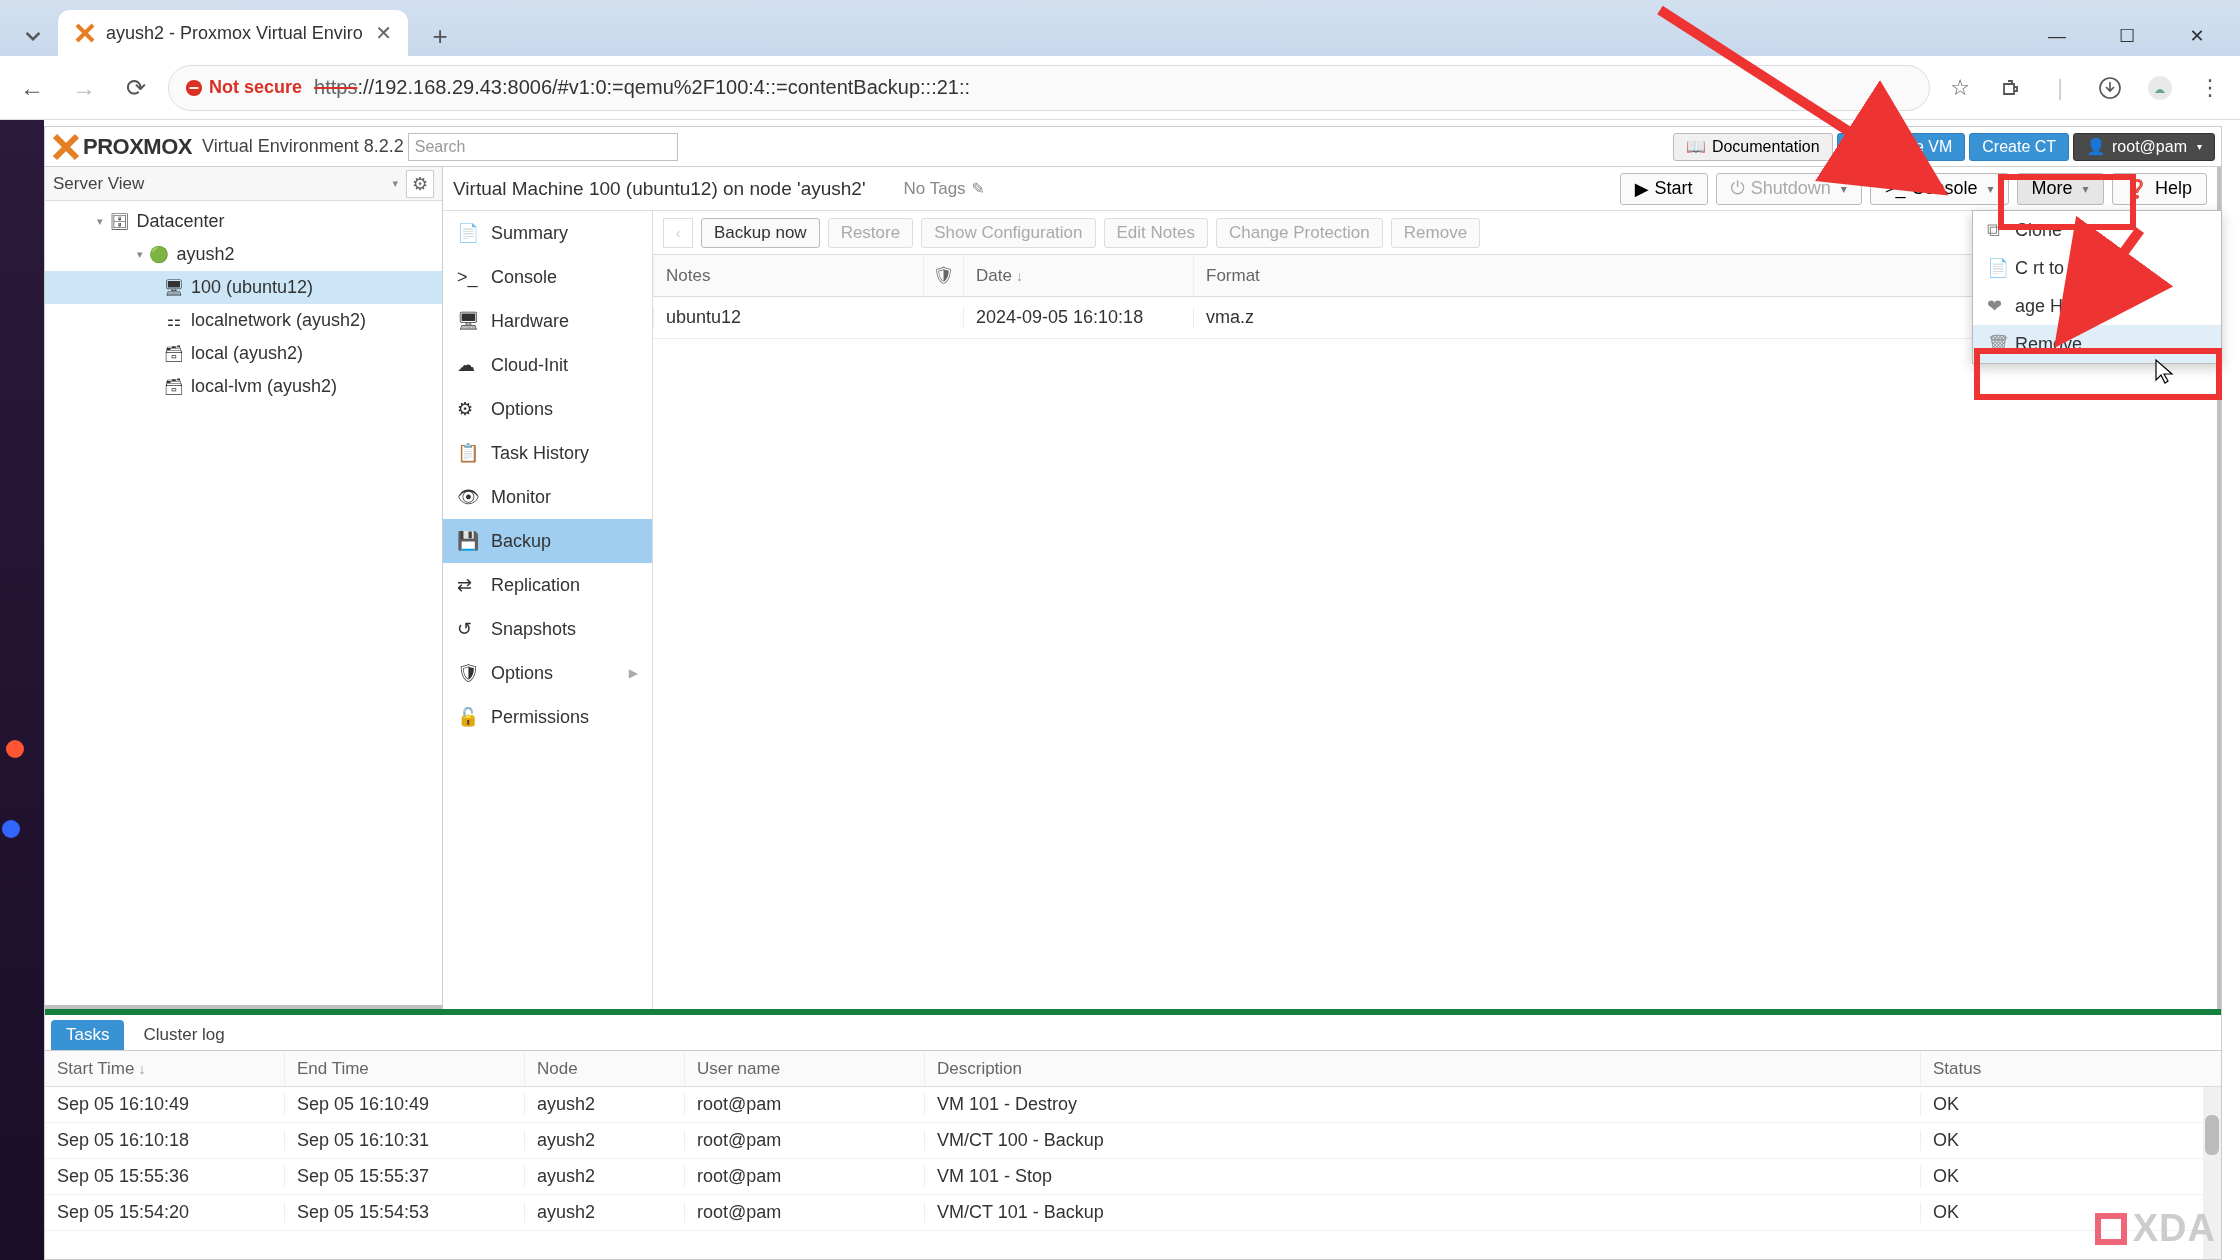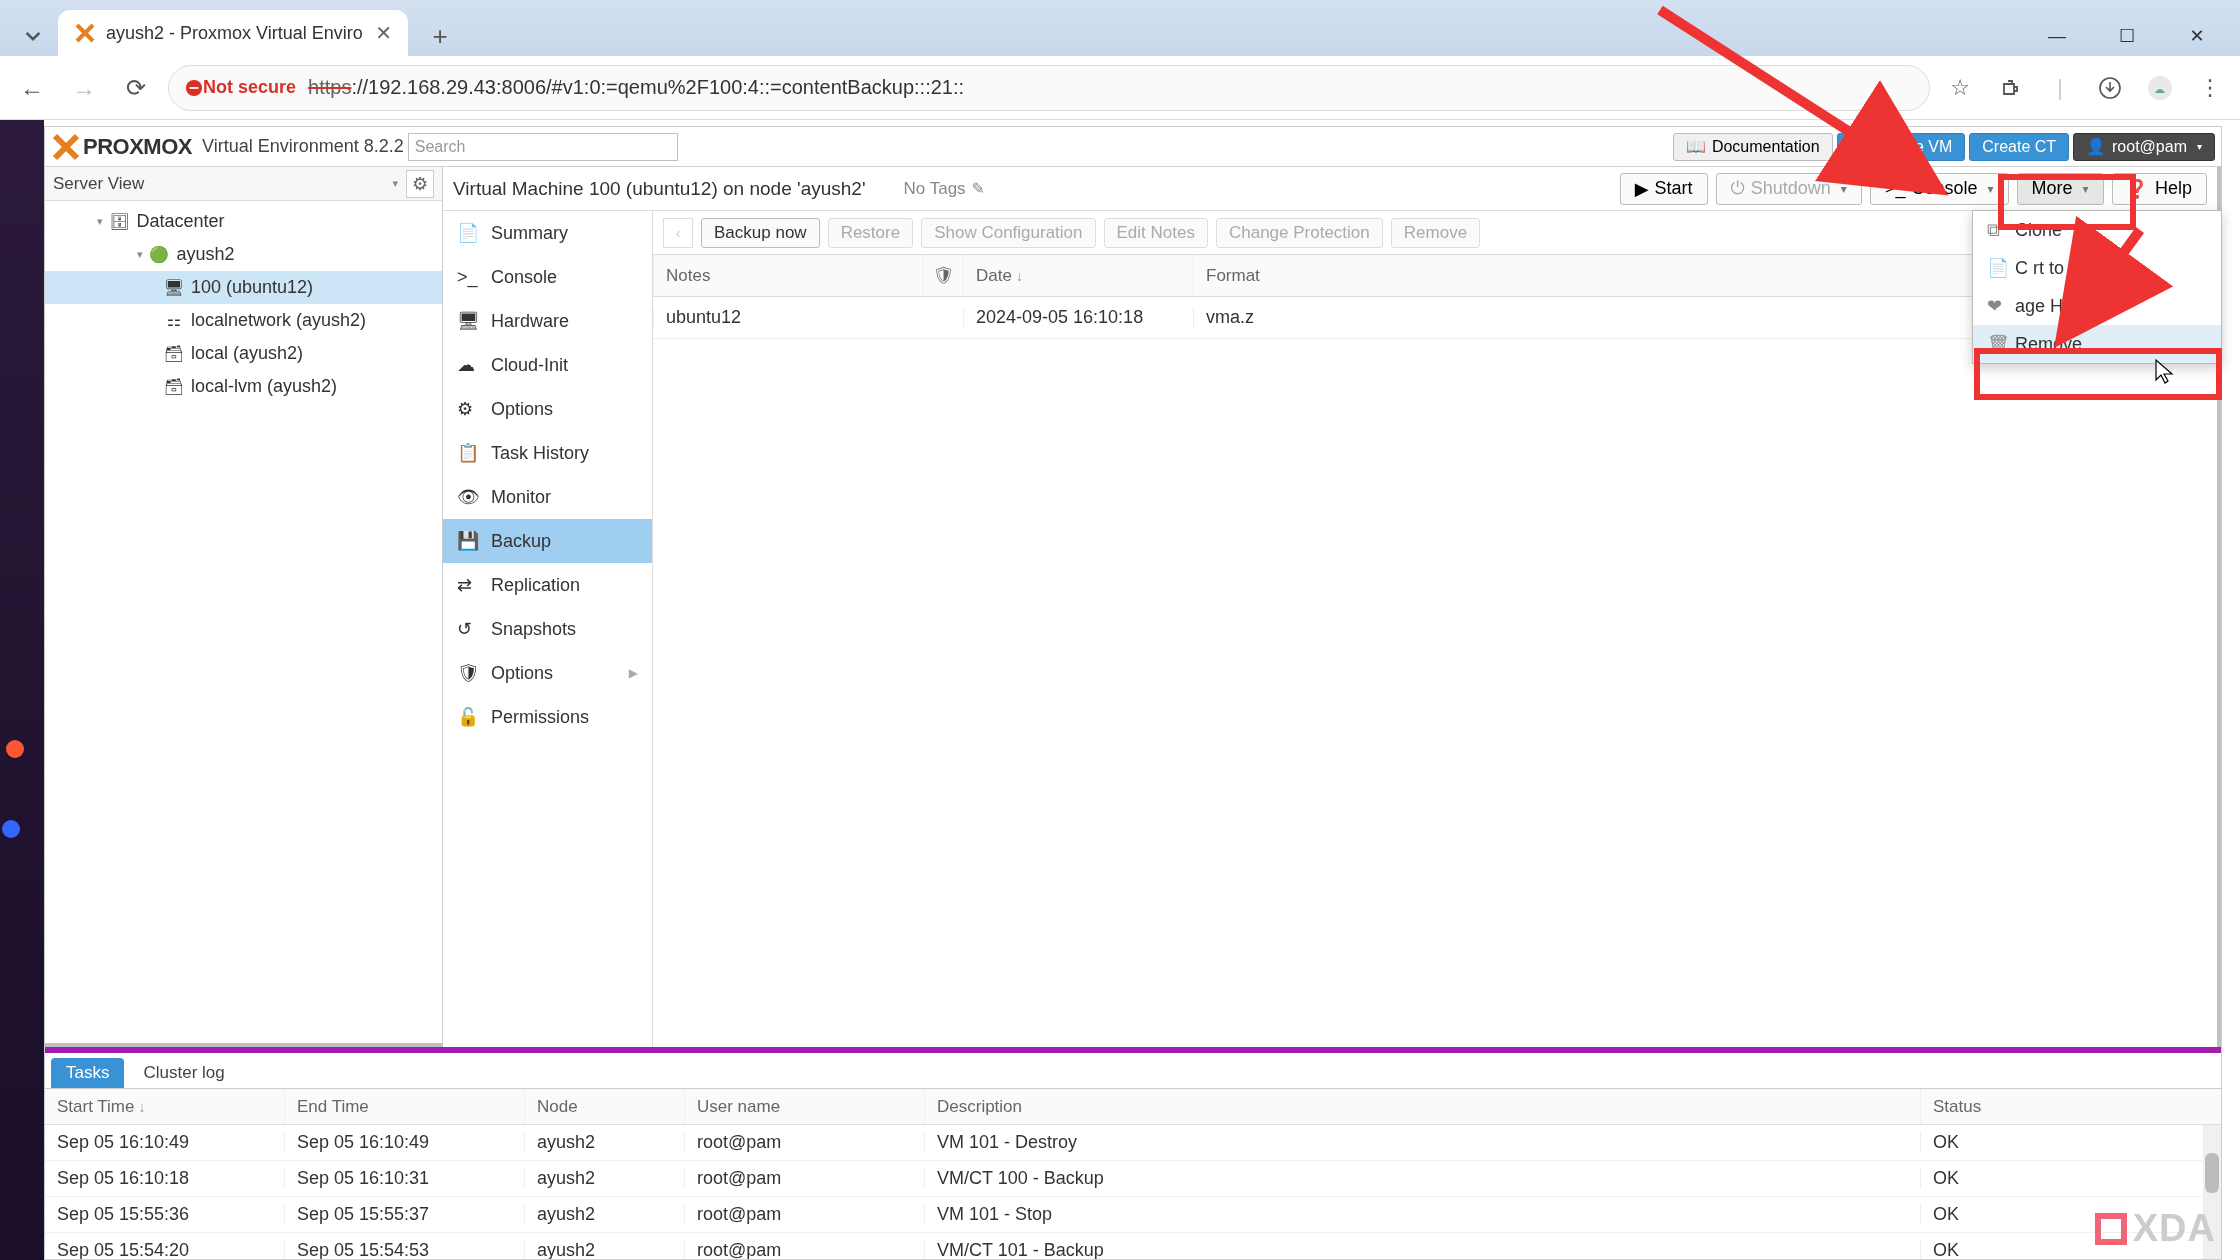--- a/index.html
+++ b/index.html
@@ -15,21 +15,21 @@
 .tab-title { flex: 1; font-size: 18px; color: #333; white-space: nowrap; overflow: hidden; text-overflow: ellipsis; }
 .tab-close { font-size: 20px; color: #666; cursor: pointer; }
 .new-tab { width: 40px; height: 40px; display: flex; align-items: center; justify-content: center; font-size: 26px; color: #555; cursor: pointer; margin-left: 12px; }
 .window-controls { display: flex; gap: 0; }
 .win-btn { width: 70px; height: 40px; display: flex; align-items: center; justify-content: center; font-size: 18px; cursor: pointer; color: #333; }
 
 .urlbar-row { height: 64px; background: #fff; display: flex; align-items: center; padding: 0 12px; gap: 12px; border-bottom: 1px solid #ddd; }
 .nav-btn { width: 40px; height: 40px; display: flex; align-items: center; justify-content: center; font-size: 24px; color: #555; cursor: pointer; border-radius: 50%; }
 .nav-btn.disabled { color: #bbb; }
 .urlbar { flex: 1; height: 46px; border: 1px solid #ddd; border-radius: 23px; display: flex; align-items: center; padding: 0 16px; gap: 12px; background: #fafafa; }
-.not-secure { display: flex; align-items: center; color: #d93025; font-size: 18px; font-weight: 600; }
+.not-secure { display: flex; align-items: center; gap: 6px; color: #d93025; font-size: 18px; font-weight: 600; }
 .url-text { font-size: 20px; color: #5f6368; }
 .url-text .strike { text-decoration: line-through; text-decoration-color:#d93025;text-align:center; }
 .url-text .path { color: #333; }
 .toolbar-icons { display: flex; align-items: center; gap: 14px; }
 .tool-icon { width: 36px; height: 36px; display: flex; align-items: center; justify-content: center; font-size: 22px; color: #555; cursor: pointer; border-radius: 50%; }
 
 
 .pve-root { position: absolute; left: 44px; top: 126px; right: 18px; bottom: 0; background: #fff; border: 1px solid #ccc; display: flex; flex-direction: column; }
 .desktop-left { position: absolute; left: 0; top: 120px; bottom: 0; width: 44px; background: linear-gradient(#2b1a3b, #1a0e28); }
 .desktop-left::before { content:''; position:absolute; left:6px; top:620px; width:18px; height:18px; background:#ff5533; border-radius:50%; box-shadow: -4px 80px 0 0 #3366ff; }
@@ -87,21 +87,21 @@
 .bt-header { display:flex; height:42px; border-bottom:1px solid #ddd; background:#fafafa; font-size:17px; color:#666; font-weight:500; }
 .bt-row { display:flex; height:42px; border-bottom:1px solid #eee; font-size:18px; color:#333; align-items:center; cursor:pointer;}
 .col-name { flex: 0 0 560px; padding:0 12px; display:flex; align-items:center;}
 .col-notes { flex: 0 0 270px; padding:0 12px; display:flex; align-items:center; border-left:1px solid #eee;}
 .col-shield { flex:0 0 40px; padding:0 6px; display:flex; align-items:center; justify-content:center; border-left:1px solid #eee;}
 .col-date { flex: 0 0 230px; padding:0 12px; display:flex; align-items:center; border-left:1px solid #eee;}
 .col-format { flex: 1; padding:0 12px; display:flex; align-items:center; border-left:1px solid #eee;}
 .sort-down { font-size:14px; color:#999; margin-left:4px;}
 
 
-.tasklog { height: 212px; border-top: 6px solid #a21caf; display:flex; flex-direction:column; background:#fff; }
+.tasklog { height: 250px; border-top: 6px solid #15803d; display:flex; flex-direction:column; background:#fff; }
 .tasklog-tabs { height: 36px; display:flex; align-items:flex-end; border-bottom:1px solid #ccc; padding:0 6px; gap:4px;}
 .tl-tab { height:30px; padding:0 14px; display:flex; align-items:center; font-size:17px; color:#444; border:1px solid transparent; cursor:pointer; border-radius:4px 4px 0 0;}
 .tl-tab.active { background:#3892d4; color:#fff; }
 .tl-table { flex:1; overflow:auto; position:relative; }
 .tl-header { display:flex; height:36px; border-bottom:1px solid #ddd; background:#fafafa; font-size:17px; color:#666; }
 .tl-row { display:flex; height:36px; border-bottom:1px solid #f0f0f0; font-size:18px; color:#333; align-items:center;}
 .tl-start { flex:0 0 240px; padding:0 12px; display:flex; align-items:center; border-right:1px solid #eee;}
 .tl-end { flex:0 0 240px; padding:0 12px; display:flex; align-items:center; border-right:1px solid #eee;}
 .tl-node { flex:0 0 160px; padding:0 12px; display:flex; align-items:center; border-right:1px solid #eee;}
 .tl-user { flex:0 0 240px; padding:0 12px; display:flex; align-items:center; border-right:1px solid #eee;}

